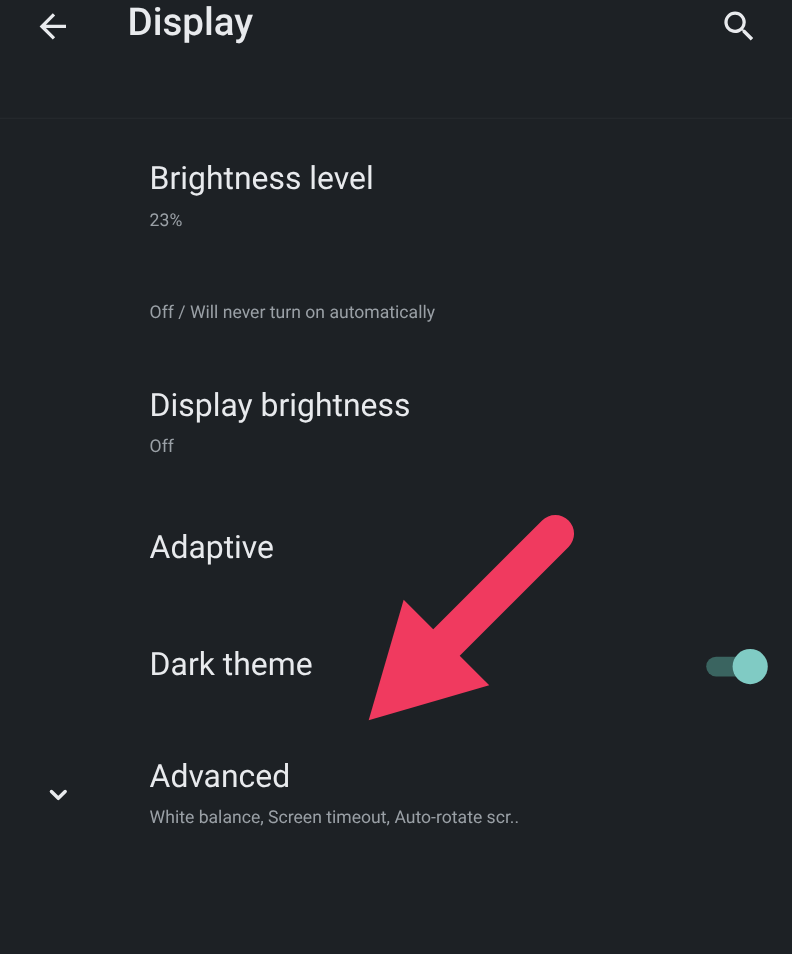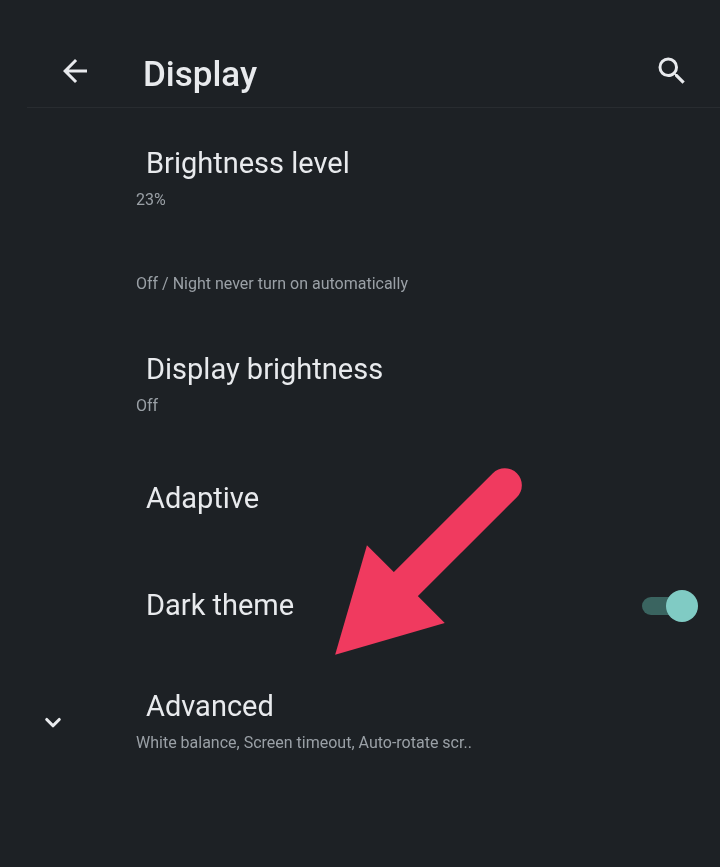--- a/index.html
+++ b/index.html
@@ -11,25 +11,24 @@
       width: 720px;
       height: 867px;
       background: #1d2125;
       font-family: 'Roboto', -apple-system, BlinkMacSystemFont, sans-serif;
       color: #e8eaed;
       overflow: hidden;
       position: relative;
     }
     .header {
       display: flex;
-      align-items: flex-end;
+      align-items: flex-start;
       height: 108px;
-      padding: 12px 24px;
+      padding: 0 24px;
       border-bottom: 1px solid rgba(255,255,255,0.05);
-      margin-left: 27px;
     }
     .back-icon {
       width: 48px;
       height: 48px;
       display: flex;
       align-items: center;
       justify-content: center;
       cursor: pointer;
     }
     .title {
@@ -53,21 +52,20 @@
     .setting-item {
       padding: 28px 0 28px 136px;
       cursor: pointer;
       position: relative;
     }
     .setting-title {
       font-size: 29px;
       color: #e8eaed;
       font-weight: 400;
       line-height: 1.35;
-      margin-left: 10px;
     }
     .setting-subtitle {
       font-size: 16px;
       color: #9aa0a6;
       font-weight: 400;
       margin-top: 6px;
       line-height: 1.35;
       white-space: nowrap;
       overflow: hidden;
       text-overflow: ellipsis;
@@ -145,21 +143,21 @@
 </div>
 
 <div class="content">
 
   <div class="setting-item">
     <div class="setting-title">Brightness level</div>
     <div class="setting-subtitle">23%</div>
   </div>
 
   <div class="setting-item">
-    <div class="setting-subtitle">Off / Night never turn on automatically</div>
+    <div class="setting-subtitle">Off / Will never turn on automatically</div>
   </div>
 
   <div class="setting-item">
     <div class="setting-title">Display brightness</div>
     <div class="setting-subtitle">Off</div>
   </div>
 
   <div class="setting-item no-subtitle">
     <div class="setting-title">Adaptive</div>
   </div>

